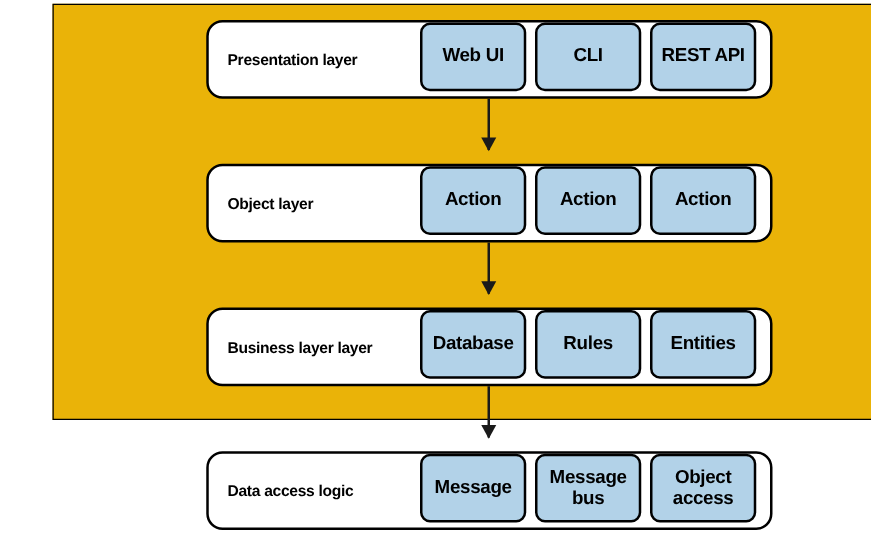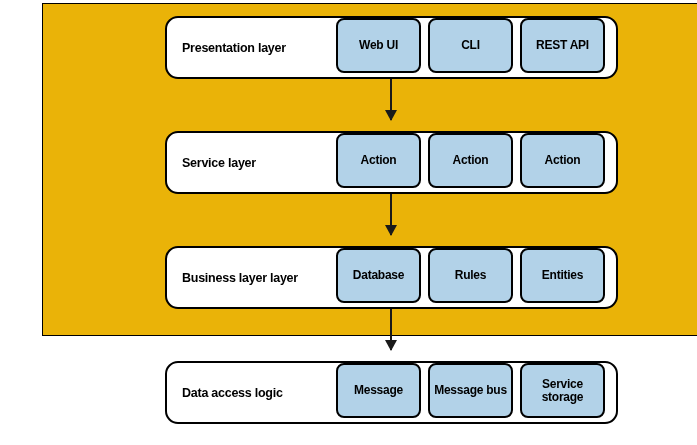--- a/index.html
+++ b/index.html
@@ -75,21 +75,21 @@
     width: 85px;
     height: 55px;
     background: #b2d2e8;
     border: 2.6px solid #000000;
     border-radius: 8px;
     box-sizing: border-box;
     display: flex;
     align-items: center;
     justify-content: center;
     text-align: center;
-    font-size: 12px;
+    font-size: 15px;
     font-weight: bold;
     color: #000000;
     letter-spacing: -0.25px;
     line-height: 1.08;
     font-stretch: condensed;
   }
 
   
   .connector {
     position: absolute;
@@ -121,21 +121,21 @@
       <div class="component-row">
         <div class="component">Web UI</div>
         <div class="component">CLI</div>
         <div class="component">REST API</div>
       </div>
     </div>
 
     <div class="connector" style="top:75px; height:41px;"></div>
 
     <div class="layer" style="top:127px;">
-      <span class="layer-label">Service layer</span>
+      <span class="layer-label">Object layer</span>
       <div class="component-row">
         <div class="component">Action</div>
         <div class="component">Action</div>
         <div class="component">Action</div>
       </div>
     </div>
 
     <div class="connector" style="top:190px; height:41px;"></div>
 
     <div class="layer" style="top:242px;">
@@ -147,18 +147,18 @@
       </div>
     </div>
 
     <div class="connector" style="top:305px; height:41px;"></div>
 
     <div class="layer" style="top:357px;">
       <span class="layer-label">Data access logic</span>
       <div class="component-row">
         <div class="component">Message</div>
         <div class="component">Message bus</div>
-        <div class="component">Service storage</div>
+        <div class="component">Object access</div>
       </div>
     </div>
 
   </div>
 </div>
 
 </body></html>

